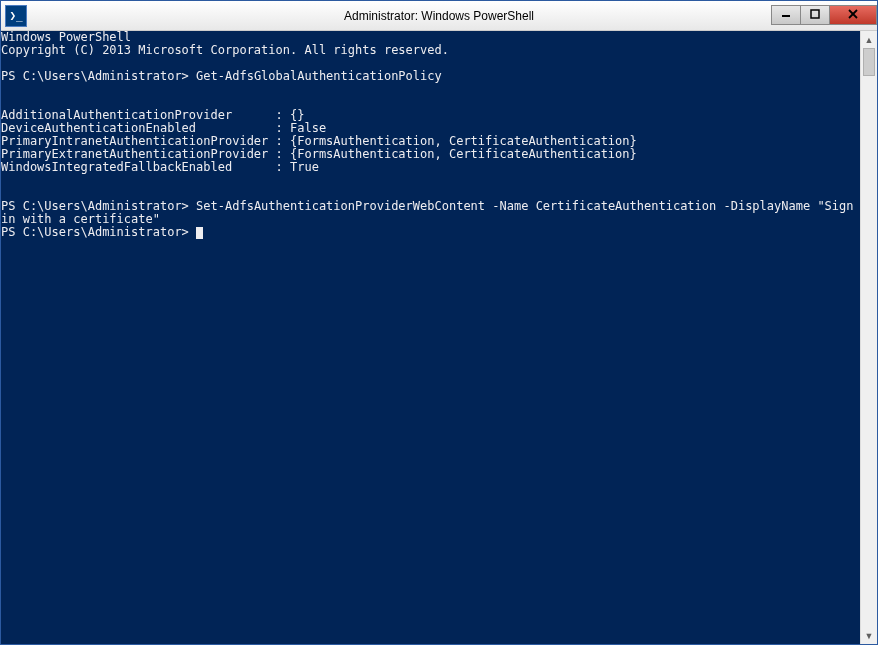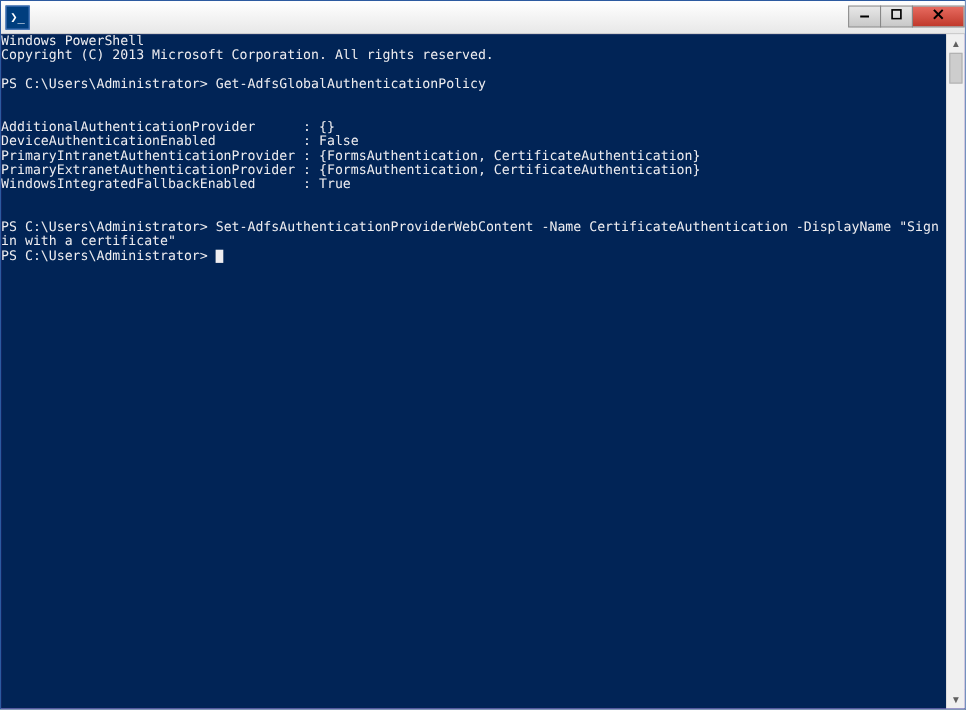--- a/index.html
+++ b/index.html
@@ -75,21 +75,21 @@
       background: linear-gradient(to bottom, #e8e8e8, #c8c8c8);
     }
     .win-btn.close {
       background: linear-gradient(to bottom, #e76b60, #c0392b);
       width: 48px;
       color: #000;
     }
     .client-area {
       flex: 1;
       display: flex;
-      background: #4c1d95;
+      background: #14b8a6;
       overflow: hidden;
     }
     .console {
       flex: 1;
       background: #012456;
       color: #eeedf0;
       font-family: "Lucida Console", Consolas, monospace;
       font-size: 12px;
       line-height: 13px;
       white-space: pre-wrap;
@@ -138,20 +138,21 @@
     }
   </style>
 </head>
 <body>
 
 <div class="window">
   <div class="titlebar">
     <div class="titlebar-icon">
       <span>❯_</span>
     </div>
+    <div class="titlebar-title">Administrator: Windows PowerShell</div>
     <div class="window-controls">
       <div class="win-btn minimize">
         <span>
           <svg width="10" height="10" viewBox="0 0 10 10">
               <line x1="1" y1="7" x2="9" y2="7" stroke="#000" stroke-width="2"></line>
             </svg>
         </span>
       </div>
       <div class="win-btn maximize">
         <span>

